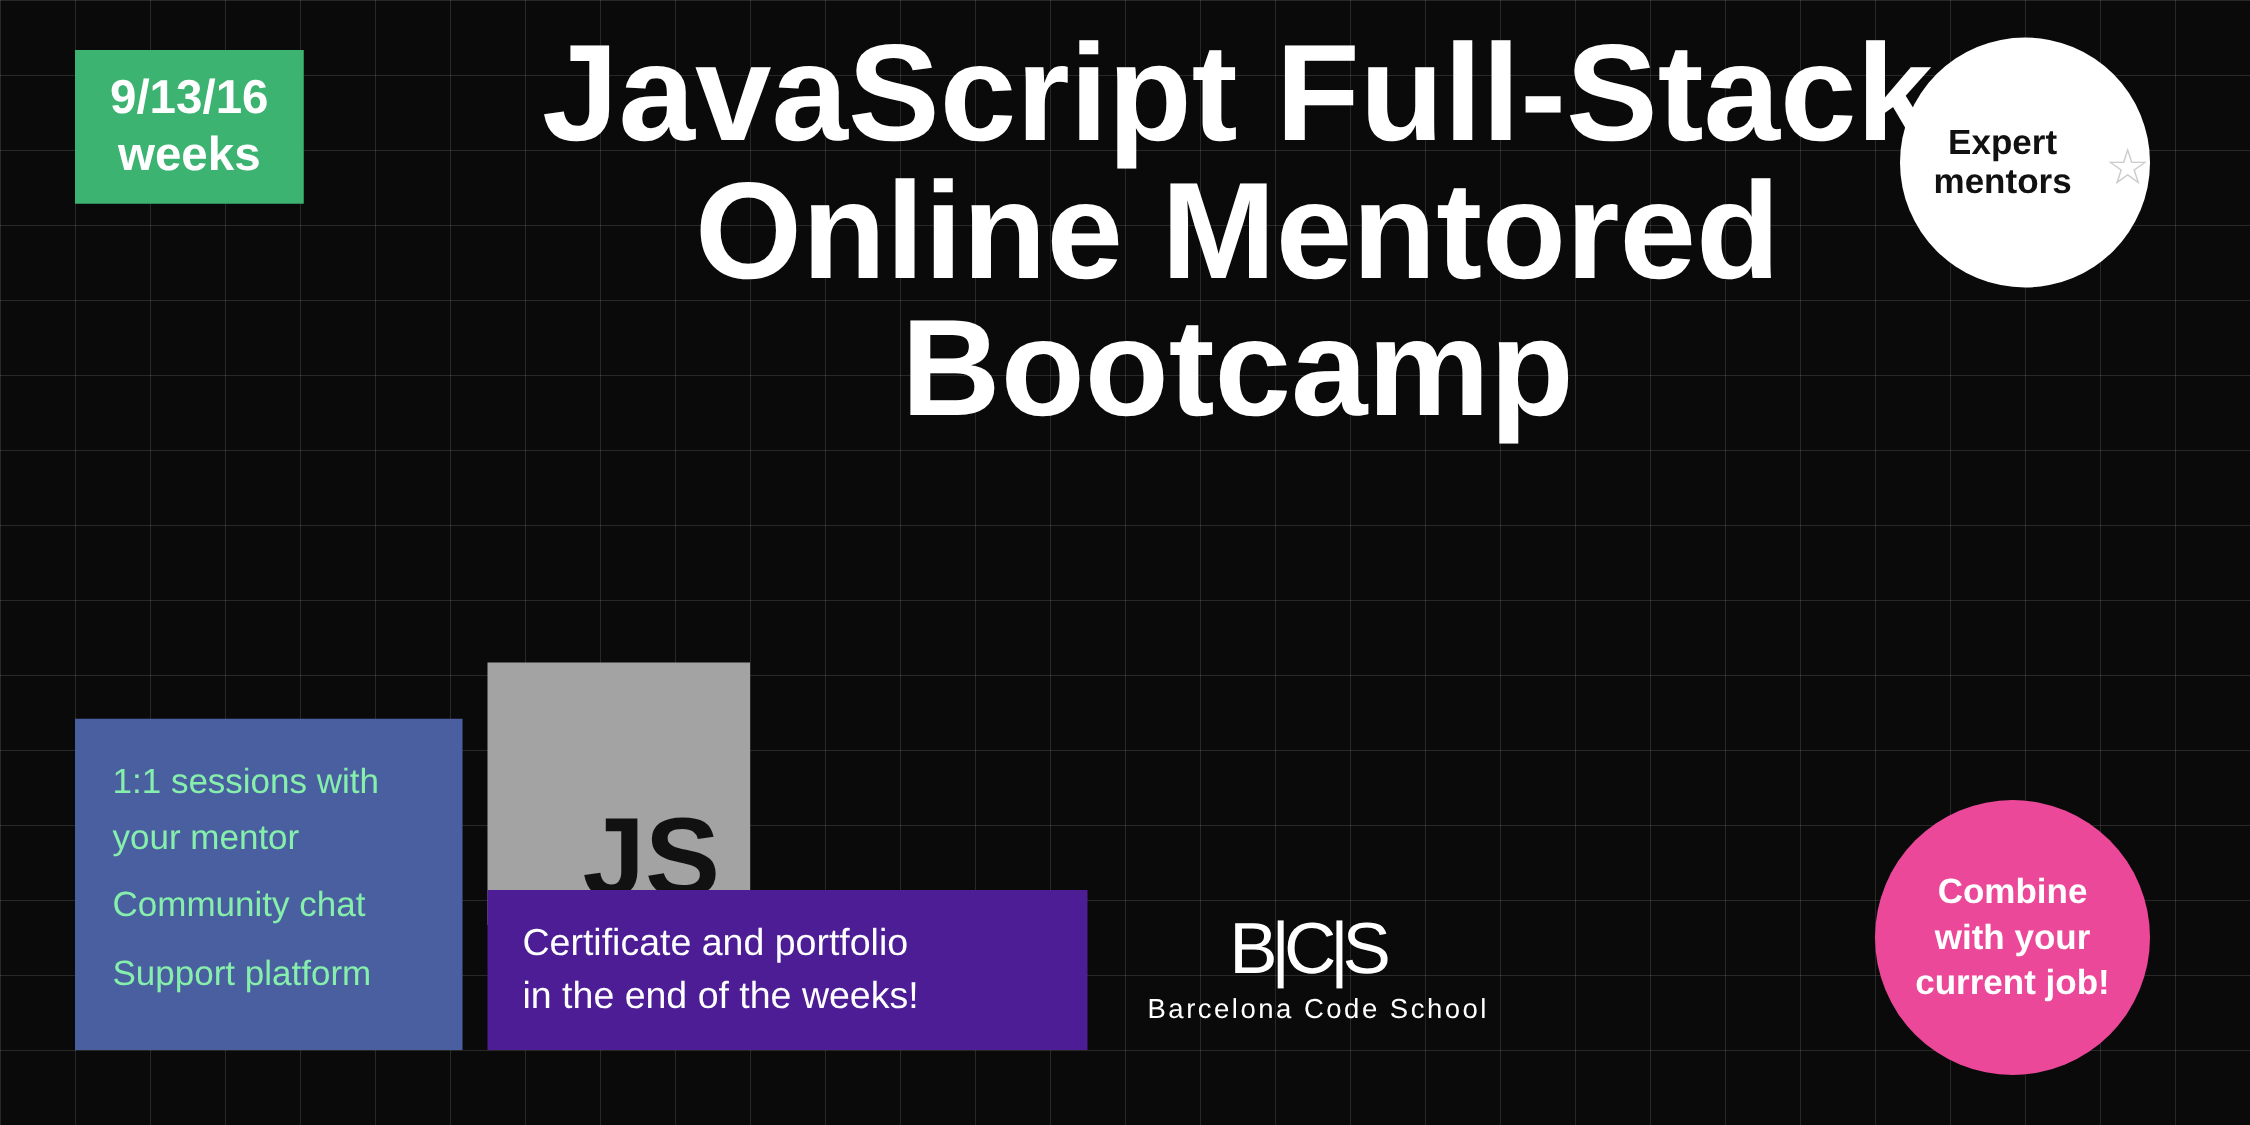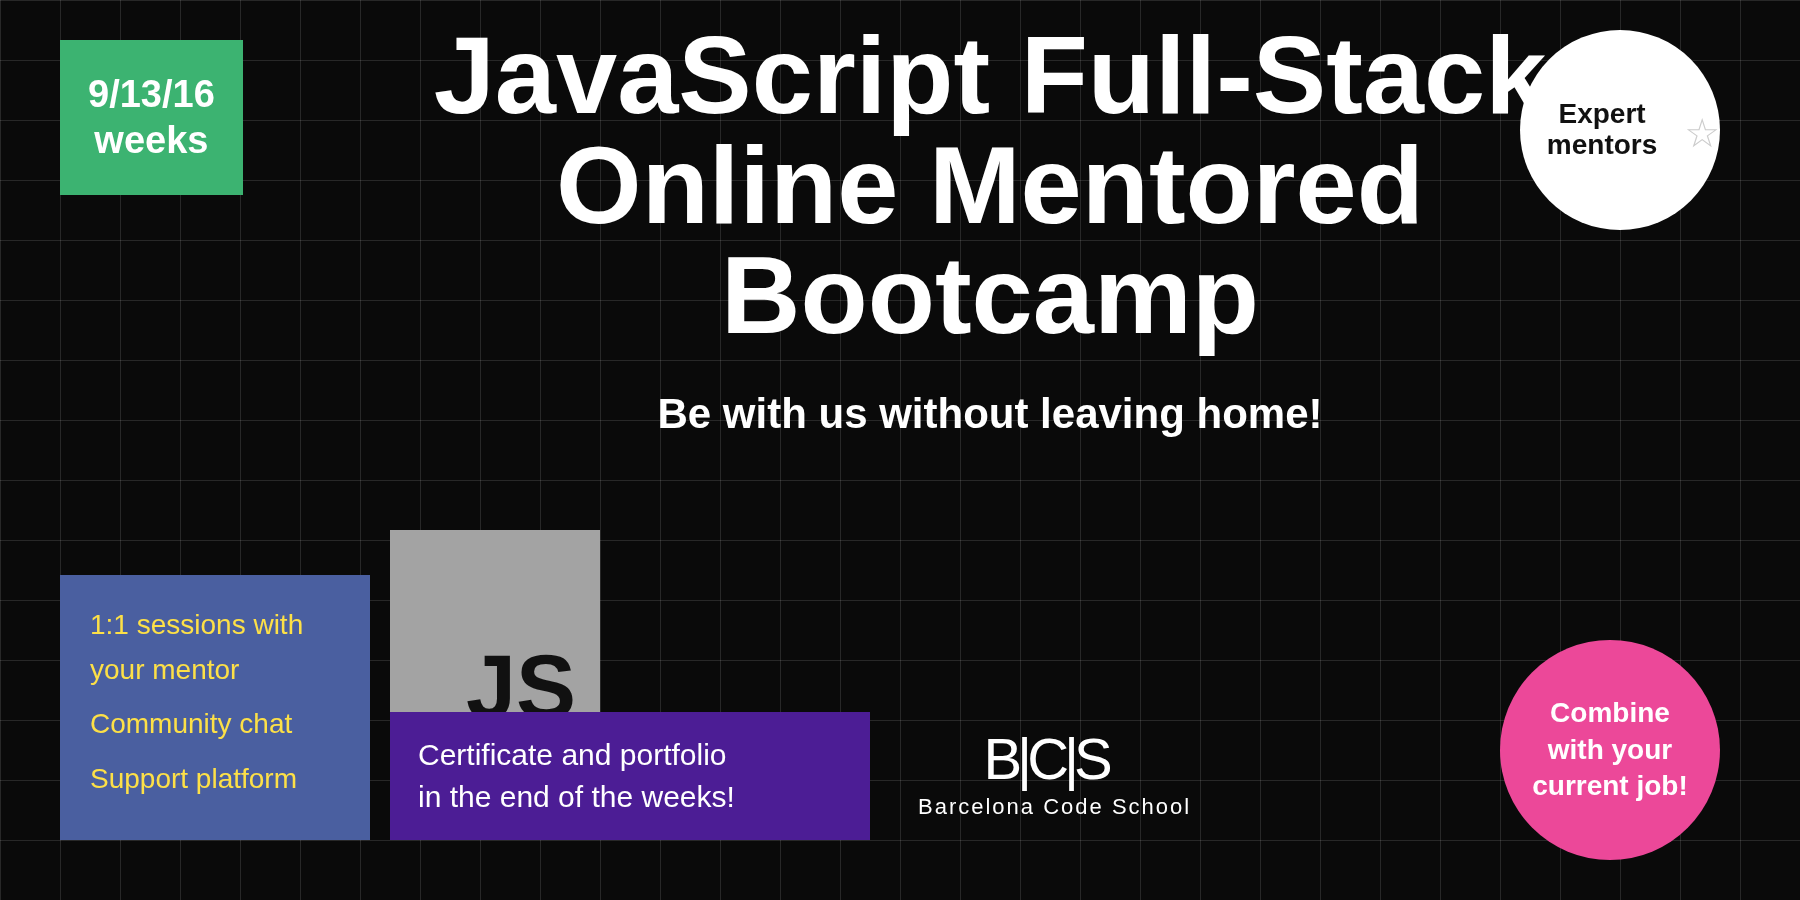--- a/index.html
+++ b/index.html
@@ -33,21 +33,21 @@
       height: 100%;
     }
 
     
     .weeks-badge {
       position: absolute;
       top: 40px;
       left: 60px;
       background-color: #3cb371;
       color: white;
-      padding: 32px 28px;
+      padding: 16px 28px;
       font-size: 38px;
       font-weight: 900;
       font-family: 'Arial Black', Arial, sans-serif;
       line-height: 1.2;
       text-align: center;
     }
 
     
     .main-title {
       position: absolute;
@@ -119,21 +119,21 @@
       margin-top: 6px;
     }
 
     
     .features-box {
       position: absolute;
       bottom: 60px;
       left: 60px;
       width: 310px;
       background-color: #4a5fa0;
-      color: #fde047;
+      color: #86efac;
       padding: 28px 30px;
       font-size: 28px;
       font-family: Arial, sans-serif;
       font-weight: 400;
       line-height: 1.6;
     }
 
     .features-box .feature-item {
       margin-bottom: 10px;
     }
@@ -237,21 +237,20 @@
     <span>9/13/16</span><br>
     <span>weeks</span>
   </div>
 
   <div class="main-title">
     <span class="line1">JavaScript Full-Stack</span>
     <span class="line2">Online Mentored</span>
     <span class="line3">Bootcamp</span>
   </div>
 
-  <div class="subtitle">Be with us without leaving home!</div>
 
   <div class="expert-circle">
     <span class="expert-text">Expert mentors</span>
     <span class="star">☆</span>
   </div>
 
   <div class="features-box">
     <div class="feature-item">1:1 sessions with your mentor</div>
     <div class="feature-item">Community chat</div>
     <div class="feature-item">Support platform</div>

